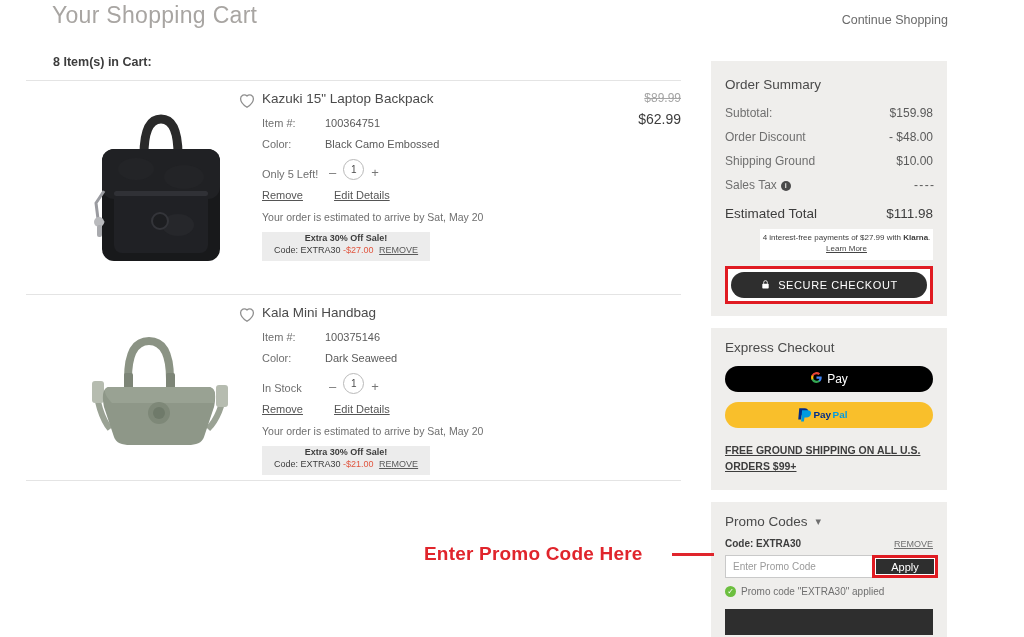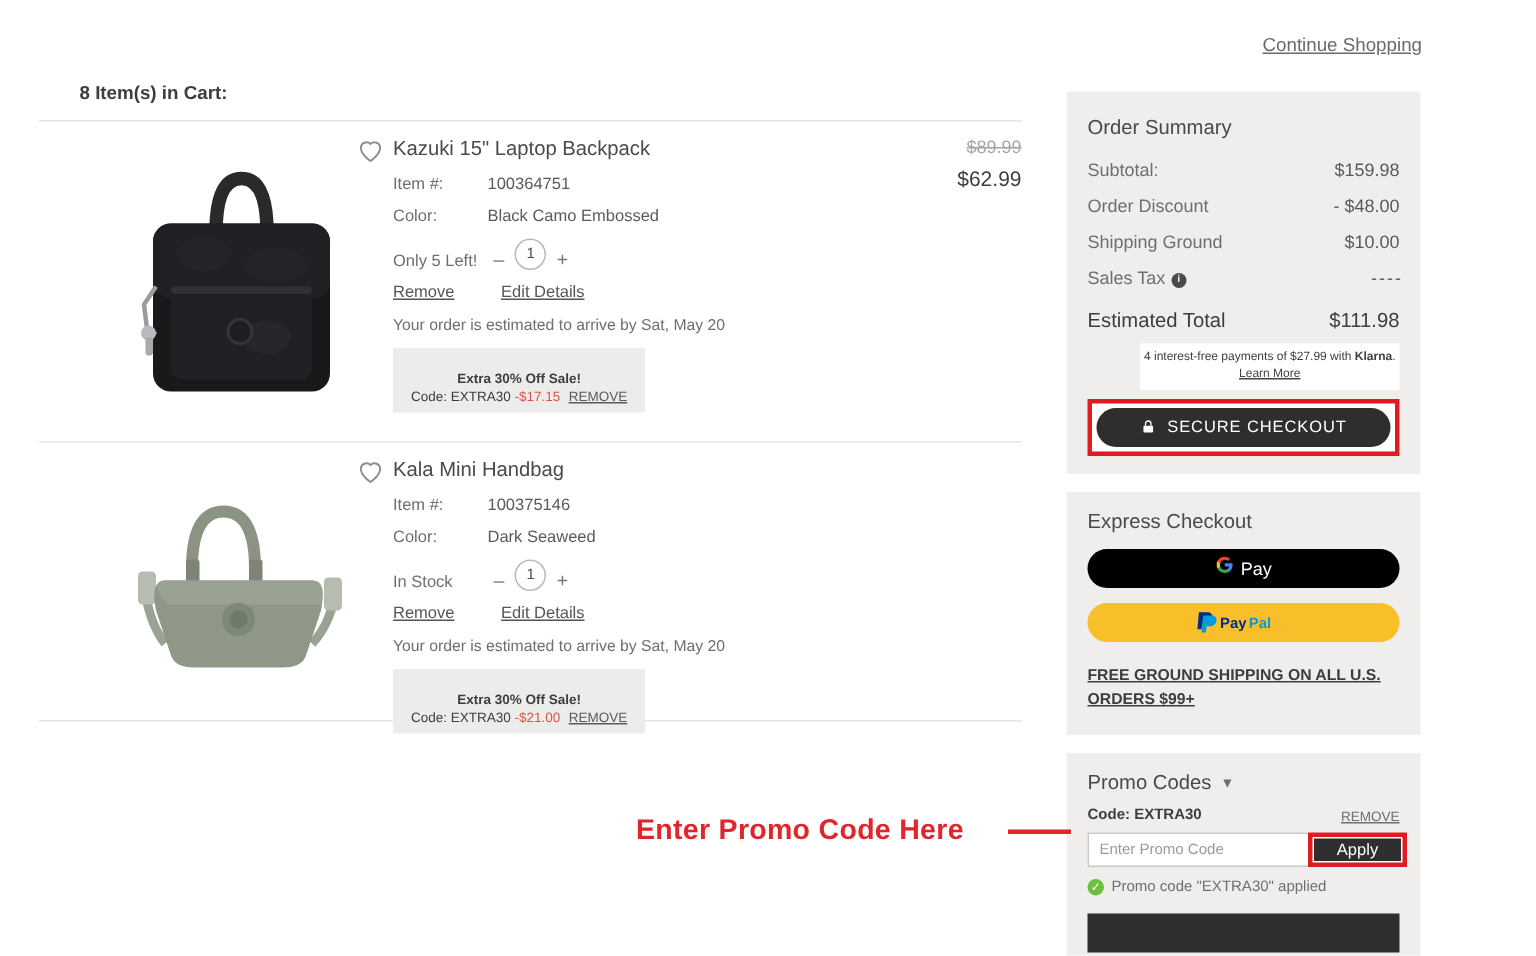--- a/index.html
+++ b/index.html
@@ -12,23 +12,23 @@
   }
   #root { position: relative; width: 1024px; height: 637px; }
 
   
   .page-title {
     position: absolute; left: 52px; top: 2px;
     font-size: 23px; font-weight: 400; color: #a8a5a2;
     letter-spacing: .3px;
   }
   .continue-shopping {
-    position: absolute; right: 76px; top: 23px;
+    position: absolute; right: 76px; top: 13px;
     font-size: 12.5px; color: #6b6b6b;
-    text-decoration: underline; cursor: pointer;
+    cursor: pointer;
   }
   .items-count {
     position: absolute; left: 53px; top: 55px;
     font-size: 12.5px; font-weight: 700; color: #3d3d3d;
   }
 
   
   .cart-col { position: absolute; left: 26px; top: 80px; width: 655px; }
   .divider { height: 1px; background: #e4e4e4; width: 655px; }
 
@@ -60,21 +60,21 @@
     display: flex; align-items: center; justify-content: center;
     font-size: 10px; color: #4a4a4a; margin: 0 3px;
   }
 
   .links-row { font-size: 11px; margin-bottom: 10px; }
   .links-row a { color: #555; text-decoration: underline; cursor: pointer; margin-right: 28px; }
   .eta { font-size: 10.5px; color: #6f6f6f; margin-bottom: 9px; }
 
   .promo-chip {
     background: #ececec; display: inline-block;
-    padding: 15px 12px 6px; text-align: center;
+    padding: 1px 12px 6px; text-align: center;
   }
   .promo-chip .chip-title { font-size: 9px; color: #3d3d3d; margin-bottom: 2px; font-weight: 700; }
   .promo-chip .chip-sub { font-size: 9px; color: #3d3d3d; }
   .promo-chip .chip-amount { color: #e0553f; }
   .promo-chip .chip-remove { color: #5a5a5a; text-decoration: underline; cursor: pointer; margin-left: 3px; }
 
   .price-col { position: absolute; right: 0; top: 10px; text-align: right; width: 110px; }
   .price-old { font-size: 12px; color: #a5a5a5; text-decoration: line-through; margin-bottom: 6px; }
   .price-new { font-size: 14px; color: #3d3d3d; }
 
@@ -163,20 +163,21 @@
   .annot-arrow {
     position: absolute; left: 672px; top: 553px;
     width: 42px; height: 3px; background: #e0252c;
   }
 </style>
 </head>
 <body>
 
 <div id="root">
 
+  <div class="page-title">Your Shopping Cart</div>
   <div class="continue-shopping">Continue Shopping</div>
   <div class="items-count">8 Item(s) in Cart:</div>
 
   <div class="cart-col">
     <div class="divider"></div>
 
     <div class="cart-item">
       <div class="prod-img-wrap">
         <svg viewBox="0 0 190 180" width="190" height="180">
           <path d="M78 64 C78 36, 86 28, 95 28 C104 28, 112 36, 112 64" stroke="#2a2a2a" stroke-width="9" fill="none" stroke-linecap="round"></path>
@@ -217,21 +218,21 @@
         </div>
         <div class="links-row">
           <a>Remove</a>
           <a>Edit Details</a>
         </div>
         <div class="eta">Your order is estimated to arrive by Sat, May 20</div>
         <div class="promo-chip">
           <div class="chip-title">Extra 30% Off Sale!</div>
           <div class="chip-sub">
             <span>Code: EXTRA30</span>
-            <span class="chip-amount">-$17.15</span>
+            <span class="chip-amount">-$27.00</span>
             <span class="chip-remove">REMOVE</span>
           </div>
         </div>
       </div>
 
       <div class="price-col">
         <div class="price-old">$89.99</div>
         <div class="price-new">$62.99</div>
       </div>
     </div>

